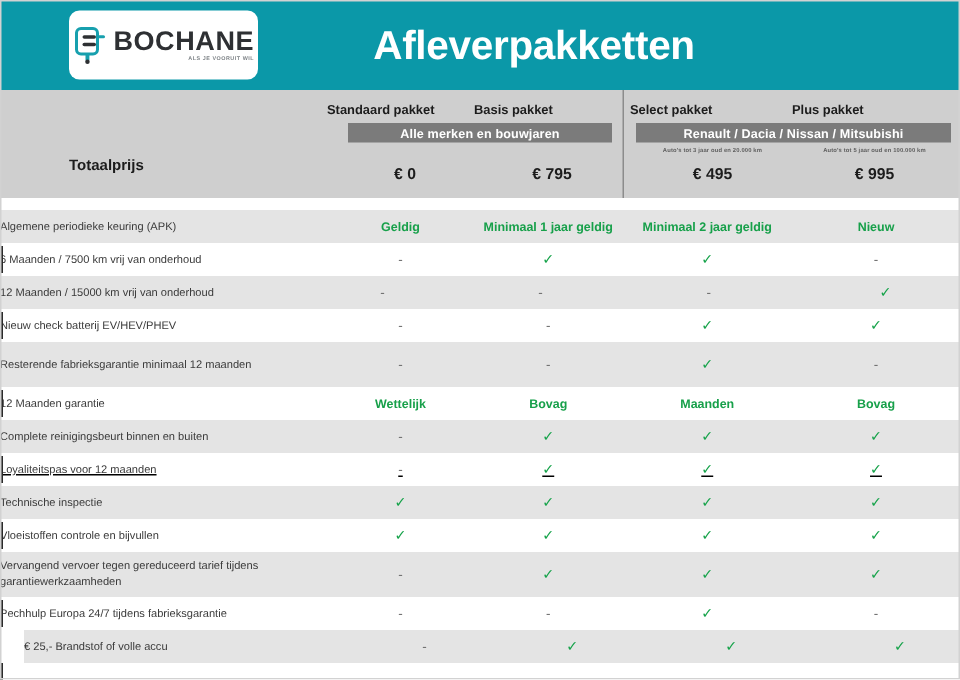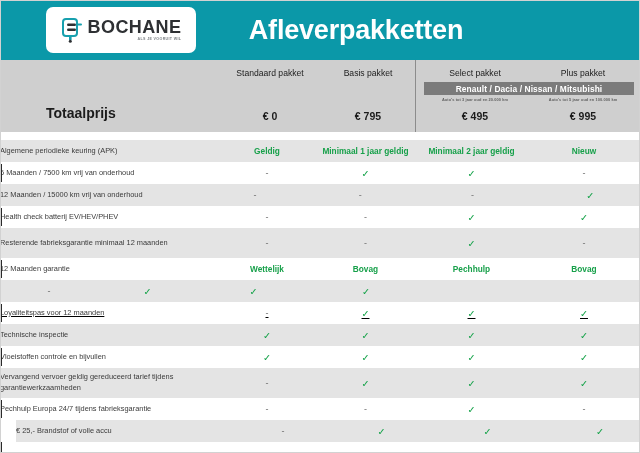--- a/index.html
+++ b/index.html
@@ -25,21 +25,21 @@
     left: 0; top: 0;
     width: 640px; height: 60px;
     background: #0b98a8;
     display: flex;
     align-items: center;
   }
 
   .logo-box {
     position: absolute;
     left: 46px; top: 7px;
-    width: 150px; height: 46px;
+    width: 126px; height: 46px;
     background: #ffffff;
     border-radius: 7px;
     display: flex;
     align-items: center;
     justify-content: center;
     gap: 5px;
   }
 
   .logo-mark { width: 22px; height: 26px; flex: 0 0 auto; }
 
@@ -82,39 +82,38 @@
   .colhead {
     position: absolute;
     left: 0; top: 60px;
     width: 640px; height: 72px;
     background: #cfcfcf;
   }
 
   .totaalprijs-label {
     position: absolute;
     left: 46px; top: 105px;
-    font-size: 14px;
+    font-size: 10px;
     font-weight: bold;
     color: #1c1c1c;
   }
 
   
   .group-divider {
     position: absolute;
     left: 415px; top: 60px;
     width: 1px; height: 380px;
     background: #8c8c8c;
   }
 
   
   .ch {
     position: absolute;
-    text-align: center;
     font-size: 8.6px;
-    font-weight: normal;
+    font-weight: bold;
     color: #1c1c1c;
   }
   .ch-c1 { left: 218px; top: 68px; width: 104px; }
   .ch-c2 { left: 316px; top: 68px; width: 104px; }
   .ch-c3 { left: 420px; top: 68px; width: 110px; }
   .ch-c4 { left: 528px; top: 68px; width: 110px; }
 
   .pill {
     position: absolute;
     height: 13px;
@@ -251,20 +250,21 @@
     <div class="header-title">Afleverpakketten</div>
   </div>
 
   <div class="colhead"></div>
 
   <div class="ch ch-c1">Standaard pakket</div>
   <div class="ch ch-c2">Basis pakket</div>
   <div class="ch ch-c3">Select pakket</div>
   <div class="ch ch-c4">Plus pakket</div>
 
+  <div class="pill pill-left">Alle merken en bouwjaren</div>
   <div class="pill pill-right">Renault / Dacia / Nissan / Mitsubishi</div>
 
   <div class="subnote subnote-c3">Auto's tot 3 jaar oud en 20.000 km</div>
   <div class="subnote subnote-c4">Auto's tot 5 jaar oud en 100.000 km</div>
 
   <div class="totaalprijs-label">Totaalprijs</div>
   <div class="price price-c1">€ 0</div>
   <div class="price price-c2">€ 795</div>
   <div class="price price-c3">€ 495</div>
   <div class="price price-c4">€ 995</div>
@@ -288,41 +288,42 @@
         <div class="cell c4"><span class="mark-dash">-</span></div>
       </div>
       <div class="row shade" style="height: 22px; gap: 18px;">
         <div class="cell-label">12 Maanden / 15000 km vrij van onderhoud</div>
         <div class="cell c1"><span class="mark-dash">-</span></div>
         <div class="cell c2"><span class="mark-dash">-</span></div>
         <div class="cell c3"><span class="mark-dash">-</span></div>
         <div class="cell c4"><span class="mark-check">✓</span></div>
       </div>
       <div class="row plain" style="height: 22px;">
-        <div class="cell-label">Health check batterij EV/HEV/PHEV</div>
+        <div class="cell-label">Nieuw check batterij EV/HEV/PHEV</div>
         <div class="cell c1"><span class="mark-dash">-</span></div>
         <div class="cell c2"><span class="mark-dash">-</span></div>
         <div class="cell c3"><span class="mark-check">✓</span></div>
         <div class="cell c4"><span class="mark-check">✓</span></div>
       </div>
       <div class="row shade" style="height: 30px;">
         <div class="cell-label">Resterende fabrieksgarantie minimaal 12 maanden</div>
         <div class="cell c1"><span class="mark-dash">-</span></div>
         <div class="cell c2"><span class="mark-dash">-</span></div>
         <div class="cell c3"><span class="mark-check">✓</span></div>
         <div class="cell c4"><span class="mark-dash">-</span></div>
       </div>
       <div class="row plain" style="height: 22px;">
         <div class="cell-label">12 Maanden  garantie</div>
         <div class="cell c1"><span class="mark-text">Wettelijk</span></div>
         <div class="cell c2"><span class="mark-text">Bovag</span></div>
-        <div class="cell c3"><span class="mark-text">Pechhulp</span></div>
+        <div class="cell c3"><span class="mark-text">Maanden</span></div>
         <div class="cell c4"><span class="mark-text">Bovag</span></div>
       </div>
       <div class="row shade" style="height: 22px;">
+        <div class="cell-label">Complete reinigingsbeurt binnen en buiten</div>
         <div class="cell c1"><span class="mark-dash">-</span></div>
         <div class="cell c2"><span class="mark-check">✓</span></div>
         <div class="cell c3"><span class="mark-check">✓</span></div>
         <div class="cell c4"><span class="mark-check">✓</span></div>
       </div>
       <div class="row plain" style="height: 22px; text-decoration: underline;">
         <div class="cell-label">Loyaliteitspas voor 12 maanden</div>
         <div class="cell c1"><span class="mark-dash">-</span></div>
         <div class="cell c2"><span class="mark-check">✓</span></div>
         <div class="cell c3"><span class="mark-check">✓</span></div>
@@ -336,21 +337,21 @@
         <div class="cell c4"><span class="mark-check">✓</span></div>
       </div>
       <div class="row plain" style="height: 22px;">
         <div class="cell-label">Vloeistoffen controle en bijvullen</div>
         <div class="cell c1"><span class="mark-check">✓</span></div>
         <div class="cell c2"><span class="mark-check">✓</span></div>
         <div class="cell c3"><span class="mark-check">✓</span></div>
         <div class="cell c4"><span class="mark-check">✓</span></div>
       </div>
       <div class="row shade" style="height: 30px;">
-        <div class="cell-label">Vervangend vervoer geldig gereduceerd tarief tijdens garantiewerkzaamheden</div>
+        <div class="cell-label">Vervangend vervoer tegen gereduceerd tarief tijdens garantiewerkzaamheden</div>
         <div class="cell c1"><span class="mark-dash">-</span></div>
         <div class="cell c2"><span class="mark-check">✓</span></div>
         <div class="cell c3"><span class="mark-check">✓</span></div>
         <div class="cell c4"><span class="mark-check">✓</span></div>
       </div>
       <div class="row plain" style="height: 22px;">
         <div class="cell-label">Pechhulp Europa 24/7 tijdens fabrieksgarantie</div>
         <div class="cell c1"><span class="mark-dash">-</span></div>
         <div class="cell c2"><span class="mark-dash">-</span></div>
         <div class="cell c3"><span class="mark-check">✓</span></div>

